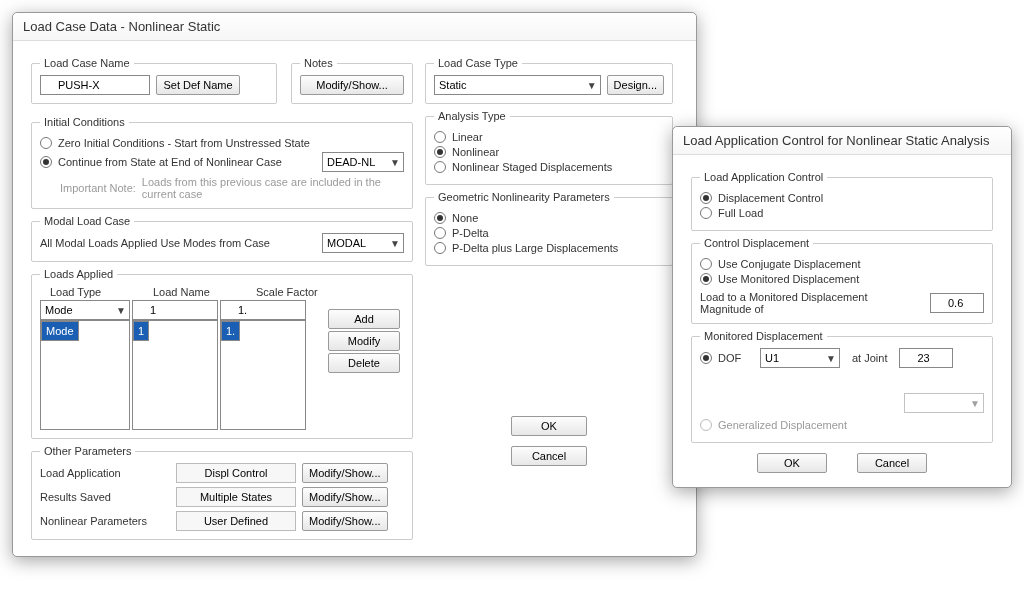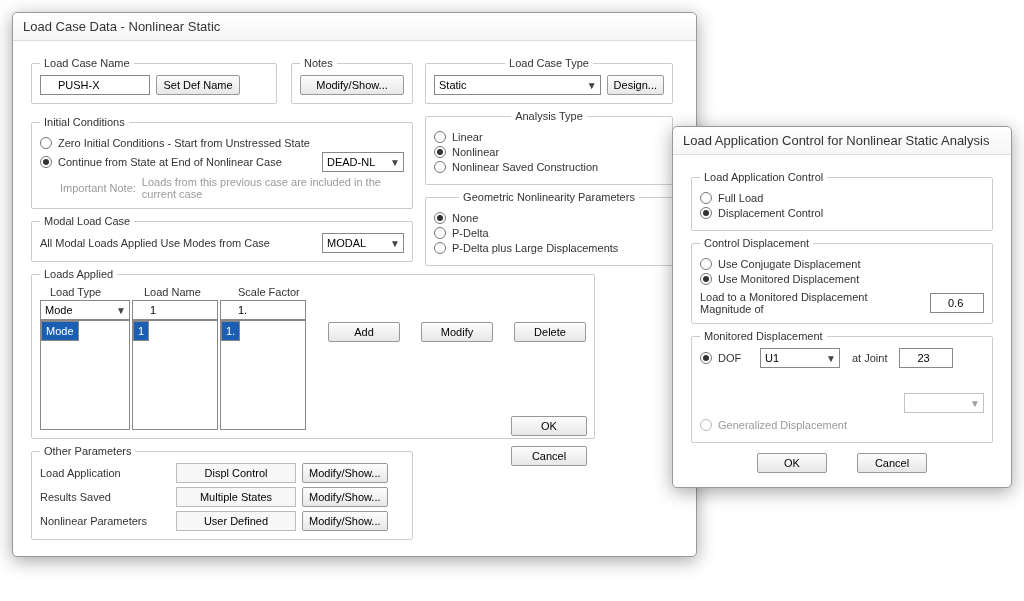--- a/index.html
+++ b/index.html
@@ -71,21 +71,21 @@
   }
   .listcol .col .item { padding:2px 4px; }
   .listcol .col .item.sel { background:#1a5fb4; color:#fff; }
 
   
   #win-main { left:12px; top:12px; width:685px; }
   #win-lac  { left:672px; top:126px; width:340px; }
 
   .two-col { display:flex; gap:4px; }
   .colL { width:390px; }
-  .colR { width:256px;text-align:center; }
+  .colR { width:256px; }
 
   .value-label {
     font-size:11px; border:1px solid #bbb; background:#f7f7f7;
     display:inline-flex; align-items:center; justify-content:center;
     height:20px;
   }
 </style>
 </head>
 <body>
 
@@ -141,21 +141,21 @@
             <span class="sel" style="width:82px;margin-left:auto">
               <span>MODAL</span>
                 <span class="caret">▼</span>
             </span>
           </div>
         </fieldset>
 
         <fieldset class="gb">
           <legend>Loads Applied</legend>
 
-          <div class="row" style="gap:8px;margin-bottom:2px">
+          <div class="row" style="gap:17px;margin-bottom:2px">
             <span class="lbl" style="width:90px;padding-left:10px">Load Type</span>
             <span class="lbl" style="width:86px;padding-left:6px">Load Name</span>
             <span class="lbl" style="width:86px;padding-left:6px">Scale Factor</span>
           </div>
 
           <div class="row" style="gap:2px;align-items:flex-start">
             <div style="display:flex;flex-direction:column;gap:0">
               <div class="row" style="gap:2px">
                 <span class="sel" style="width:90px">
                     <span>Mode</span>
@@ -170,21 +170,21 @@
                 </div>
                 <div class="col" style="width:86px">
                   <div class="item sel">1</div>
                 </div>
                 <div class="col" style="width:86px">
                   <div class="item sel">1.</div>
                 </div>
               </div>
             </div>
 
-            <div style="display:flex;flex-direction:row;gap:21px;margin-left:20px;margin-top:22px">
+            <div style="display:flex;flex-direction:column;gap:2px;margin-left:20px;margin-top:9px">
               <span class="btn mid">Add</span>
               <span class="btn mid">Modify</span>
               <span class="btn mid">Delete</span>
             </div>
           </div>
         </fieldset>
 
         <fieldset class="gb">
           <legend>Other Parameters</legend>
           <div style="display:flex;flex-direction:column;gap:4px">
@@ -226,21 +226,21 @@
               <span>Linear</span>
             </label>
           <label class="radio">
               <span class="rdot">
                 <span class="on"></span>
               </span>
               <span>Nonlinear</span>
             </label>
           <label class="radio">
               <span class="rdot"></span>
-              <span>Nonlinear Saved Construction</span>
+              <span>Nonlinear Staged Displacements</span>
             </label>
         </fieldset>
 
         <fieldset class="gb">
           <legend>Geometric Nonlinearity Parameters</legend>
           <label class="radio">
               <span class="rdot">
                 <span class="on"></span>
               </span>
               <span>None</span>
@@ -263,29 +263,29 @@
     </div>
   </div>
 </div>
 
 <div id="win-lac" class="window">
   <div class="title-bar">Load Application Control for Nonlinear Static Analysis</div>
   <div class="body">
 
     <fieldset class="gb">
       <legend>Load Application Control</legend>
-      <label class="radio">
-          <span class="rdot"></span>
-          <span>Full Load</span>
-        </label>
       <label class="radio">
           <span class="rdot">
             <span class="on"></span>
           </span>
           <span>Displacement Control</span>
+        </label>
+      <label class="radio">
+          <span class="rdot"></span>
+          <span>Full Load</span>
         </label>
     </fieldset>
 
     <fieldset class="gb">
       <legend>Control Displacement</legend>
       <label class="radio">
           <span class="rdot"></span>
           <span>Use Conjugate Displacement</span>
         </label>
       <label class="radio">

